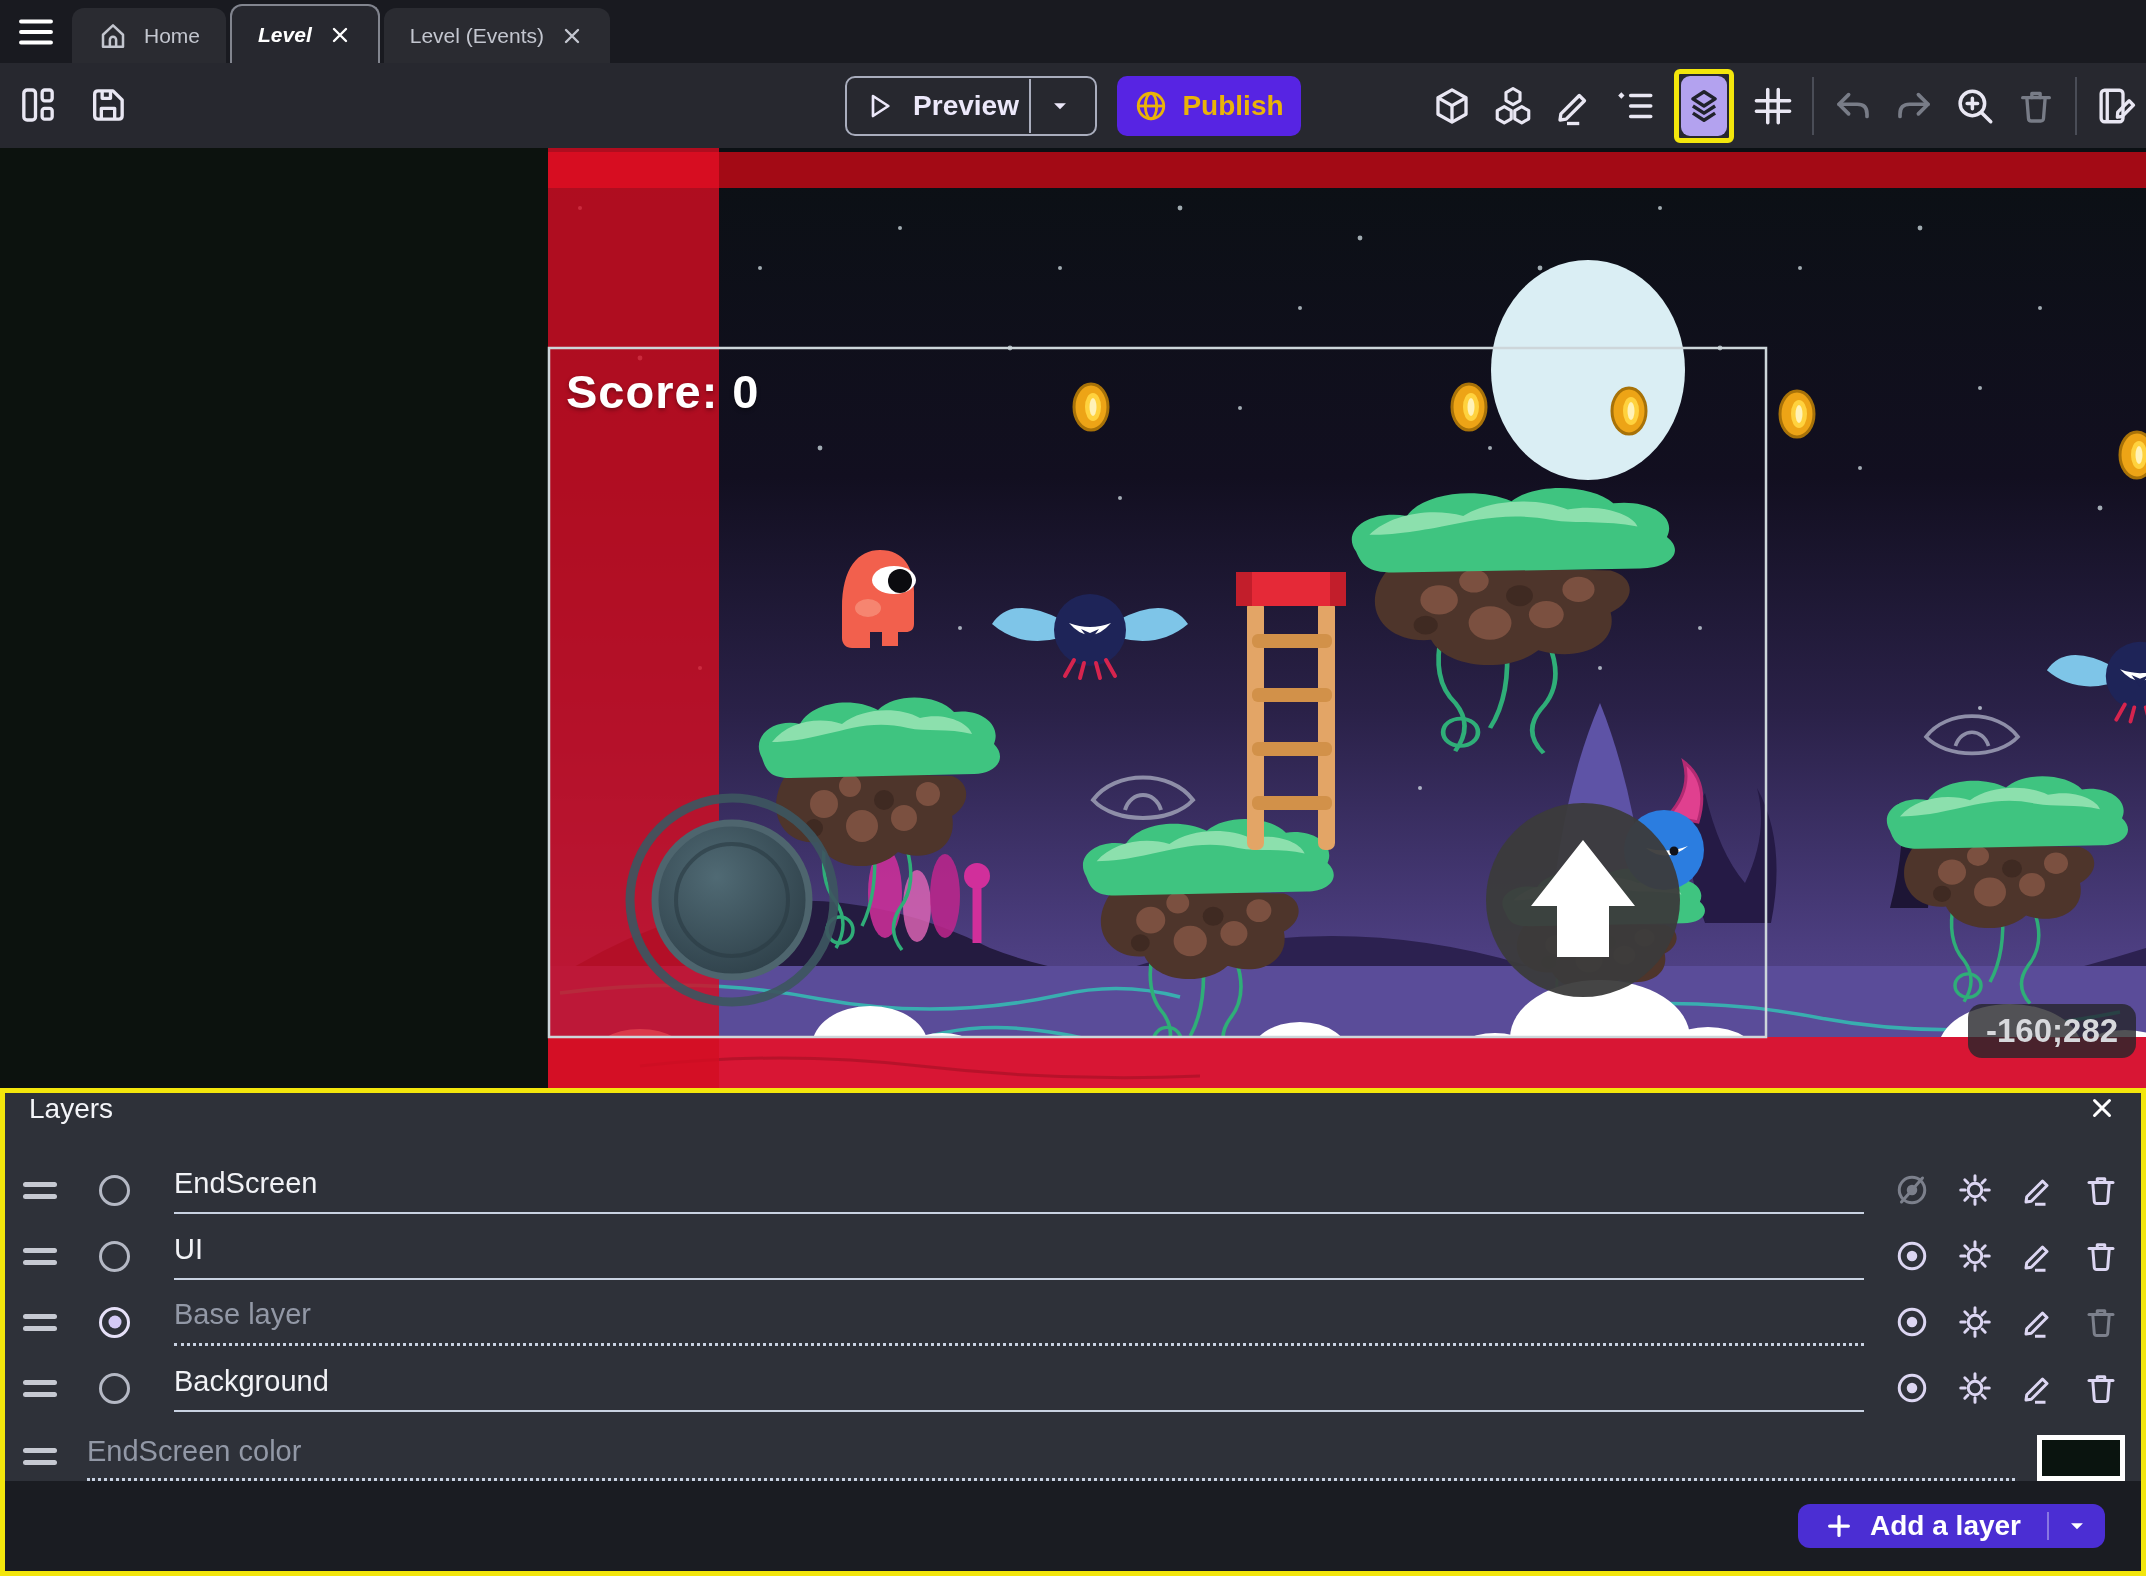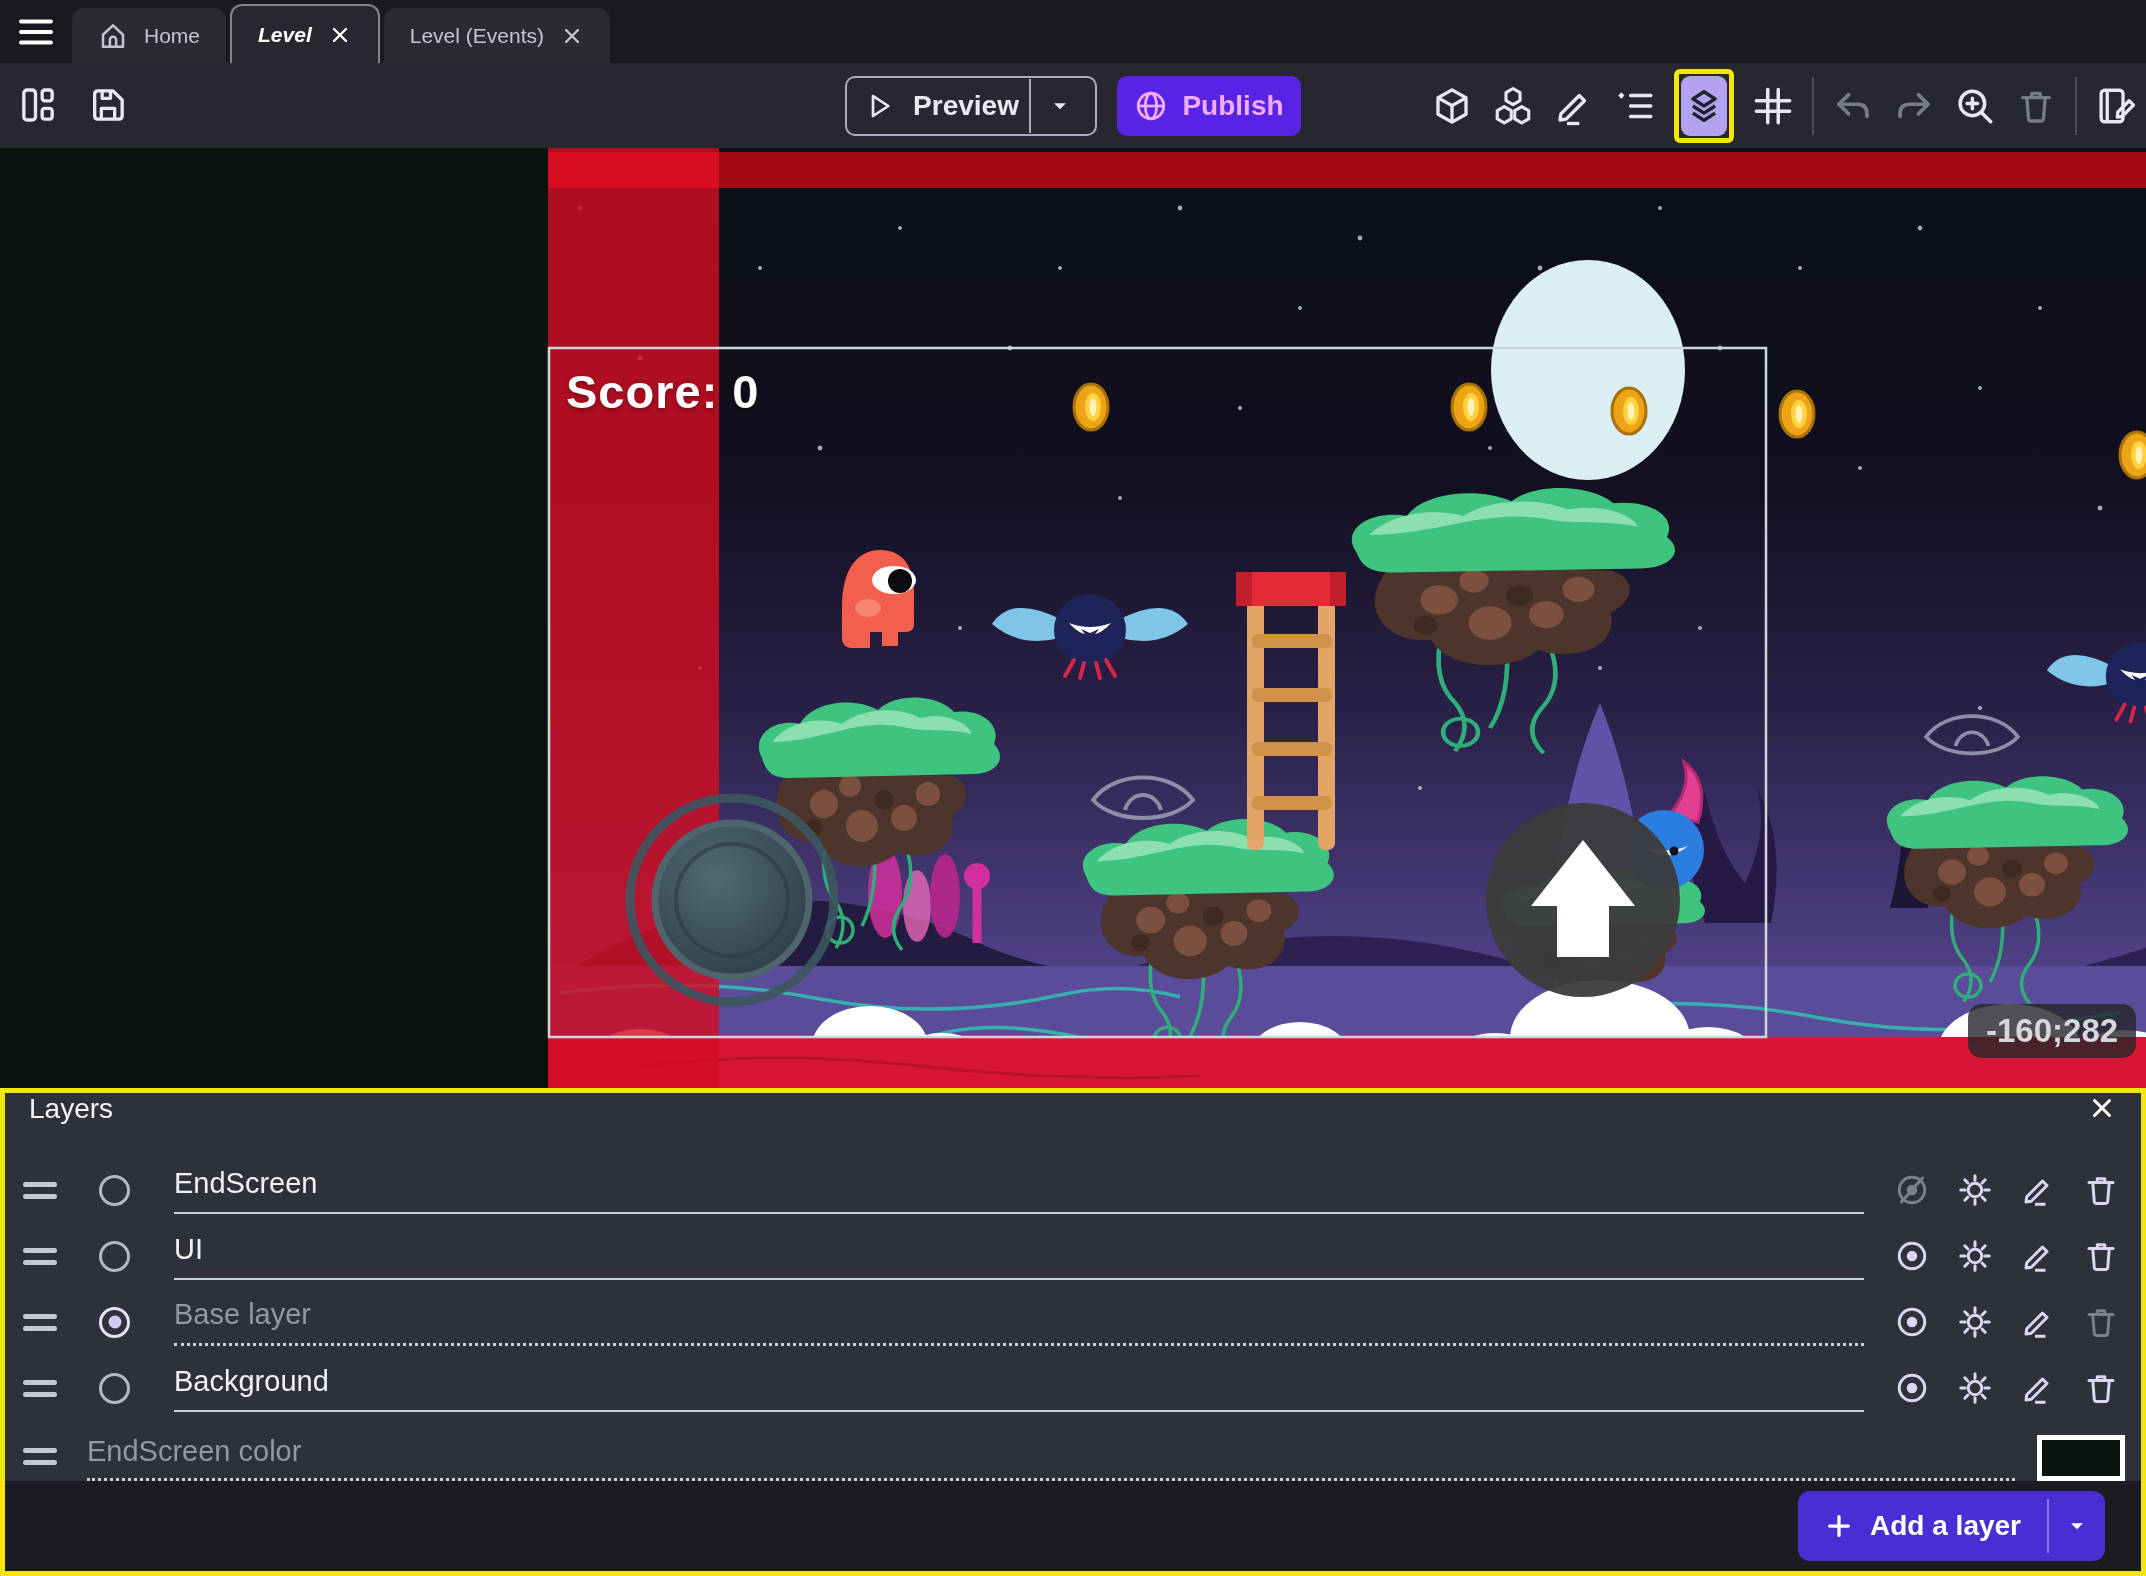--- a/index.html
+++ b/index.html
@@ -23,21 +23,21 @@
   .tbtn.dim{color:#787c87;}
   .tb-left{position:absolute;left:16px;top:14px;display:flex;gap:26px;align-items:center;}
   .preview-btn{position:absolute;left:845px;top:13px;height:60px;width:252px;
         border:2px solid #a9adbd;border-radius:10px;background:none;display:flex;align-items:stretch;
         color:#ece8fa;cursor:pointer;box-sizing:border-box;}
   .preview-main{flex:1;display:flex;align-items:center;justify-content:center;gap:18px;
         font-size:28px;font-weight:bold;}
   .preview-caret{width:58px;border-left:2px solid #a9adbd;display:flex;align-items:center;justify-content:center;}
   .publish-btn{position:absolute;left:1117px;top:13px;height:60px;width:184px;border:none;
         border-radius:10px;display:flex;align-items:center;justify-content:center;gap:14px;
-        color:#f0abfc;font-size:28px;font-weight:bold;cursor:pointer;}
+        color:#eab308;font-size:28px;font-weight:bold;cursor:pointer;}
   .tb-right{position:absolute;right:8px;top:0;height:85px;display:flex;align-items:center;gap:17px;}
   .tdiv{width:2px;height:58px;background:#4a4d57;}
   .hl-box{border:5px solid #f3e60c;border-radius:6px;padding:2px;display:flex;}
   .layers-btn{width:46px;height:60px;border:none;border-radius:9px;background:#b3a2ef;color:#20222b;
         display:flex;align-items:center;justify-content:center;cursor:pointer;}
   
   .canvas{position:absolute;top:148px;left:0;width:2146px;height:940px;background:#0c120e;}
   .scene{position:absolute;top:0;left:0;}
   .score{position:absolute;left:566px;top:216px;font-size:47px;font-weight:bold;color:#ffffff;
          letter-spacing:1px;text-shadow:0 2px 4px rgba(0,0,0,.35);}
@@ -67,21 +67,21 @@
   .ricon.dim{color:#7c808c;}
   .bgrow{height:60px;display:flex;align-items:flex-end;padding:0 16px 0 18px;}
   .bgrow .handle{margin-bottom:16px;}
   .bgline{flex:1;margin-left:30px;margin-right:22px;border-bottom:3px dotted #c9d2e2;
           padding-bottom:10px;color:#9298a6;font-size:29px;}
   .swatch{width:88px;height:46px;background:#ffffff;border:none;padding:5px;box-sizing:border-box;
           cursor:pointer;margin-bottom:0px;}
   .swatch > div{width:100%;height:100%;}
   .panel-footer{position:absolute;left:0;right:0;bottom:0;height:90px;background:#1a1c22;
           display:flex;align-items:center;justify-content:flex-end;padding-right:36px;}
-  .addlayer{height:70px;border:none;border-radius:12px;display:flex;align-items:stretch;
+  .addlayer{height:44px;border:none;border-radius:12px;display:flex;align-items:stretch;
           color:#fff;cursor:pointer;padding:0;overflow:hidden;}
   .addlayer-main{display:flex;align-items:center;gap:16px;padding:0 26px;font-size:28px;font-weight:bold;}
   .addlayer-sep{width:2px;background:rgba(255,255,255,.35);margin:8px 0;}
   .addlayer-caret{width:56px;display:flex;align-items:center;justify-content:center;}
   svg{display:block;}
 </style>
 </head>
 <body>
 
 <div id="app">

